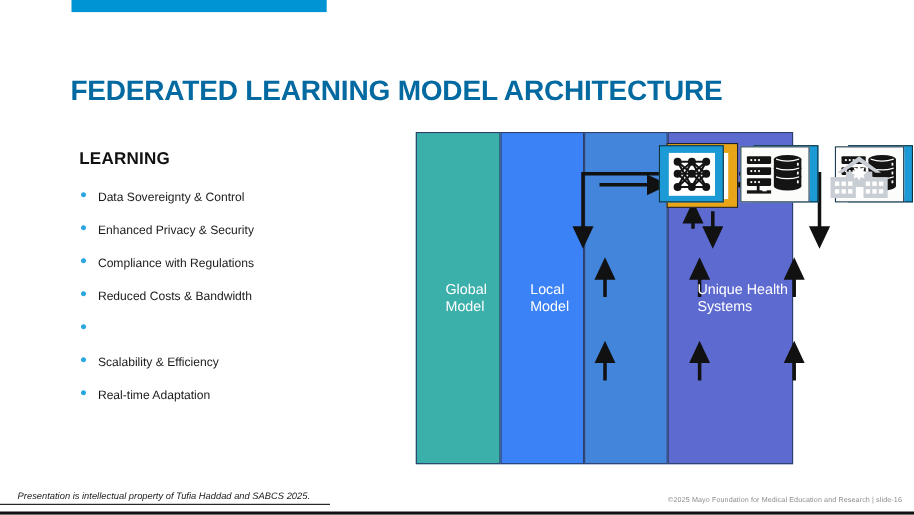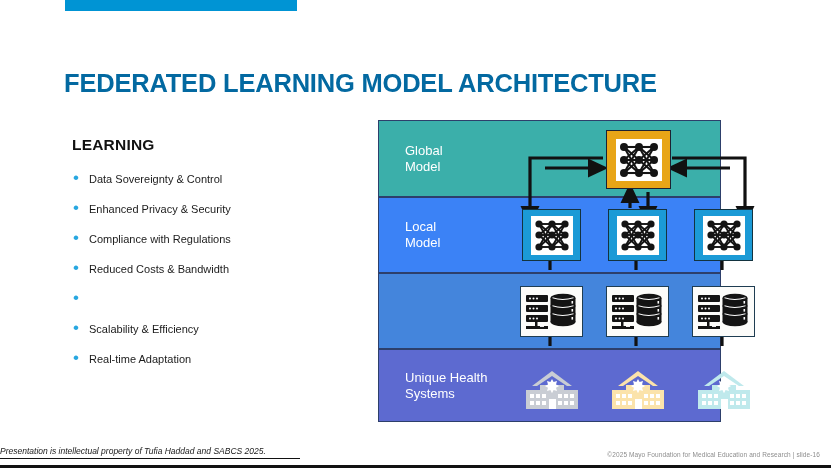--- a/index.html
+++ b/index.html
@@ -41,21 +41,21 @@
     text-align:left; margin-left:1px;
   }
   .benefit-text {
     font-size:11px; color:#1b1b1b; white-space:nowrap;
   }
 
   
   .diagram {
     position:absolute; left:378px; top:120px; width:343px; height:302px;
     box-sizing:border-box;
-    display:flex; flex-direction:column;
+    display:flex; 
   }
   .band {
     position:relative; box-sizing:border-box;
     border:1.5px solid #2d3f6b;
     display:flex; align-items:center;
   }
   .band-global { flex:0 0 77px;  background:#3bafaa; }
   .band-local  { flex:0 0 76px;  background:#3b82f6; }
   .band-data   { flex:0 0 76px;  background:#4485dc; }
   .band-sys    { flex:1 1 auto;  background:#5d6ad0; }
@@ -115,21 +115,21 @@
     position:absolute; left:0; top:0; width:415px; height:302px;
     z-index:2; pointer-events:none;
   }
 
   
   .footer-rule {
     position:absolute; left:0; bottom:9px; width:300px; height:1.5px;
     background:#111111;
   }
   .footer-left {
-    position:absolute; left:0; bottom:12px;
+    position:absolute; left:16px; bottom:12px;
     font-size:8.5px; font-style:italic; color:#1a1a1a; white-space:nowrap;
   }
   .citation {
     position:absolute; right:11px; bottom:24px;
     font-size:12.5px; font-style:italic; color:#1a1a1a; white-space:nowrap;
   }
   .citation b { font-weight:bold; }
   .copyright {
     position:absolute; right:11px; bottom:10px;
     font-size:6.5px; color:#8d8d8d; white-space:nowrap; letter-spacing:0.1px;

